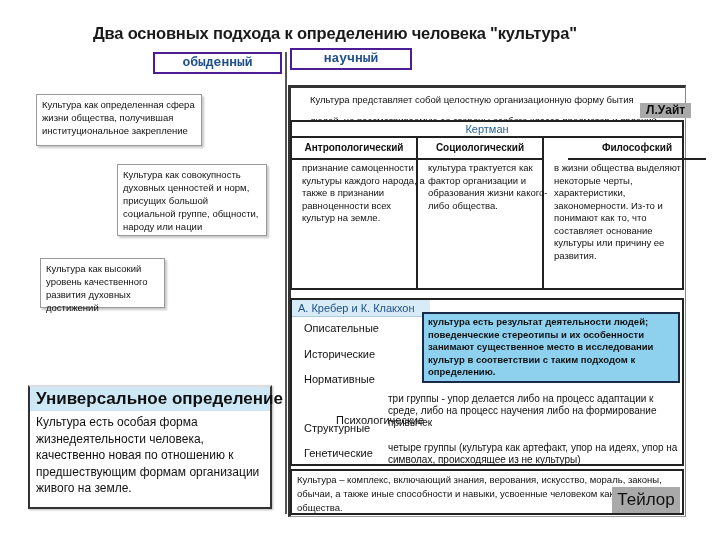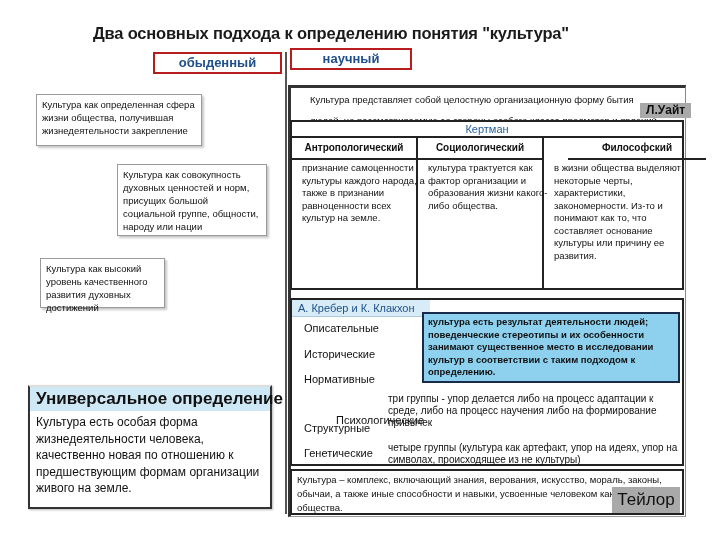--- a/index.html
+++ b/index.html
@@ -9,23 +9,24 @@
     font-family: "Liberation Sans", "DejaVu Sans", sans-serif;
     color: #111;
   }
   .abs { position: absolute; box-sizing: border-box; }
   .title {
     left: 93px; top: 24px; width: 420px;
     font-size: 16.5px; font-weight: bold; color: #1a1a1a; letter-spacing: -0.2px;
     white-space: nowrap;
   }
   .hdr-box {
-    border: 2px solid #b91c1c; background: #fff;
+    border: 2px solid #4c1d95; background: #fff;
     font-size: 13px; font-weight: bold; color: #1f4f8a; text-align: center;
     line-height: 18px;
+    font-family: Liberation Mono, monospace;
   }
   .vline { background: #555; width: 2px; }
   .def-box {
     border: 1px solid #9a9a9a; background: #fff;
     box-shadow: 2px 2px 2px #c8c8c8;
     font-size: 9.5px; line-height: 13px; padding: 3px 5px; color: #111;
   }
   .sci-frame {
     border: 3px solid #333; border-right: 1px solid #888; border-bottom: 1px solid #999;
     background: #fff;
@@ -76,28 +77,28 @@
     background: #cfe8f5; font-size: 17px; font-weight: bold; color: #111;
     padding: 0 6px; line-height: 24px; white-space: nowrap;
   }
   .univ-text {
     font-size: 12px; line-height: 16.5px; padding: 3px 6px; color: #111;
   }
 </style>
 </head>
 <body>
 
-<div class="abs title">Два основных подхода к определению понятия "культура"</div>
+<div class="abs title">Два основных подхода к определению человека "культура"</div>
 
 <div class="abs hdr-box" style="left:153px; top:52px; width:129px; height:22px;">обыденный</div>
 <div class="abs hdr-box" style="left:290px; top:48px; width:122px; height:22px;">научный</div>
 
 <div class="abs vline" style="left:285px; top:52px; height:462px;"></div>
 
-<div class="abs def-box" style="left:36px; top:94px; width:166px; height:52px;">Культура как определенная сфера жизни общества, получившая жизнедеятельности закрепление</div>
+<div class="abs def-box" style="left:36px; top:94px; width:166px; height:52px;">Культура как определенная сфера жизни общества, получившая институциональное закрепление</div>
 <div class="abs def-box" style="left:117px; top:164px; width:150px; height:72px;">Культура как совокупность духовных ценностей и норм, присущих большой социальной группе, общности, народу или нации</div>
 <div class="abs def-box" style="left:40px; top:258px; width:125px; height:50px;">Культура как высокий уровень качественного развития духовных достижений</div>
 
 <div class="abs univ-frame" style="left:28px; top:385px; width:244px; height:124px;">
   <div class="univ-title">Универсальное определение</div>
   <div class="univ-text">Культура есть особая форма жизнедеятельности человека, качественно новая по отношению к предшествующим формам организации живого на земле.</div>
 </div>
 
 <div class="abs sci-frame" style="left:288px; top:85px; width:398px; height:432px;"></div>
 

